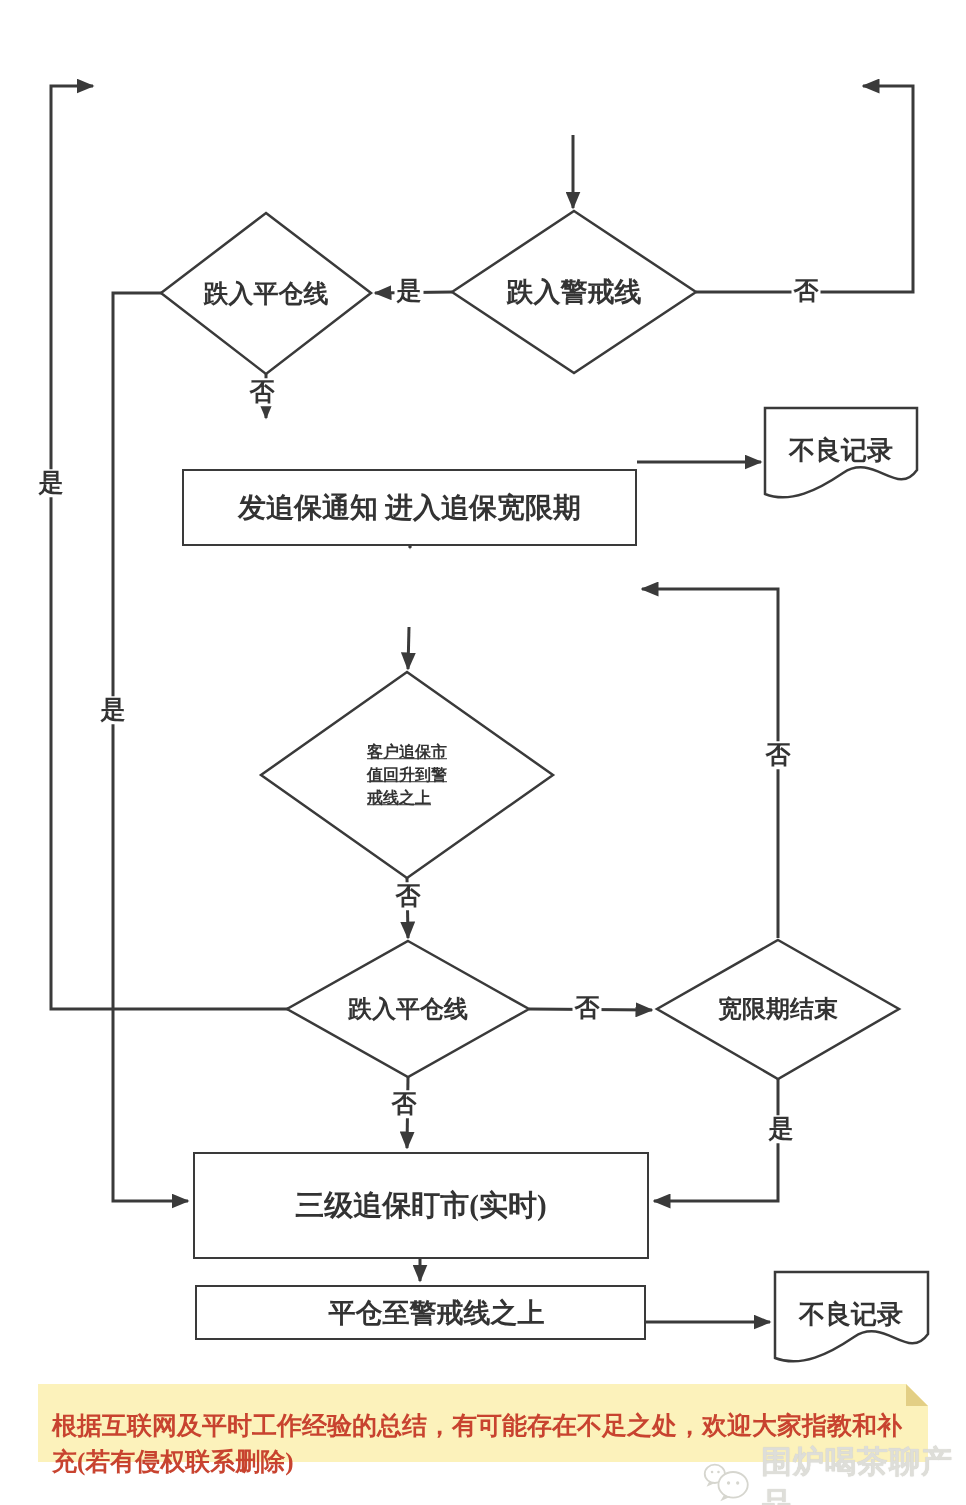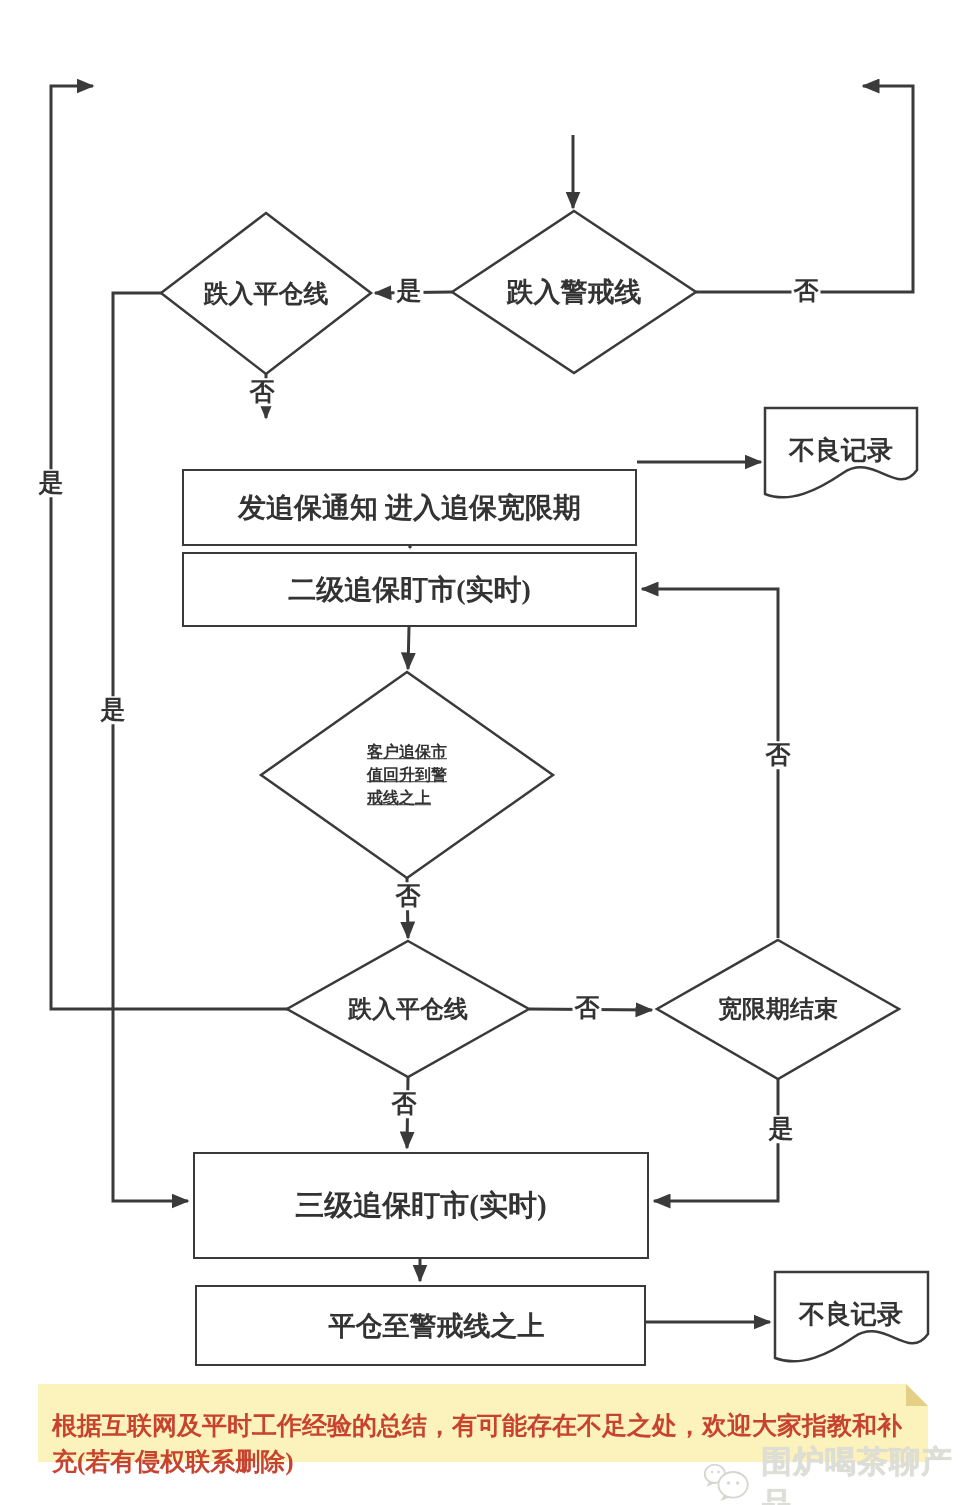--- a/index.html
+++ b/index.html
@@ -73,25 +73,24 @@
       <polygon points="408,941 529,1009 408,1077 287,1009"></polygon>
       <polygon points="778,940 899,1009 778,1079 657,1009"></polygon>
       <path d="M765,408 L917,408 L917,470 C897,498 874,452 843,473 C818,490 790,504 765,494 Z"></path>
       <path d="M775,1272 L928,1272 L928,1334 C908,1362 885,1316 854,1337 C829,1354 801,1368 775,1358 Z"></path>
     </g>
   </svg>
 
 
   <div class="node rect" style="left:182px;top:421px;width:455px;height:77px;font-size:28px;margin-top:48px;">发追保通知 进入追保宽限期</div>
 
-  <div class="node rect" style="left:182px;top:552px;width:455px;height:75px;font-size:28px;">二级追保盯市(实时)</div>
 
   <div class="node rect" style="left:193px;top:1152px;width:456px;height:107px;font-size:29px;">三级追保盯市(实时)</div>
 
-  <div class="node rect" style="left:195px;top:1285px;width:451px;height:81px;font-size:27px;padding-left:32px;">平仓至警戒线之上</div>
+  <div class="node rect" style="left:195px;top:1285px;width:451px;height:55px;font-size:27px;padding-left:32px;">平仓至警戒线之上</div>
 
   <div class="dlabel" style="left:574px;top:292px;font-size:27px;">跌入警戒线</div>
   <div class="dlabel" style="left:266px;top:293px;font-size:25px;">跌入平仓线</div>
   <div class="dlabel" style="left:407px;top:775px;font-size:16px;line-height:1.45;text-decoration:underline;">客户追保市
 值回升到警
 戒线之上</div>
   <div class="dlabel" style="left:408px;top:1009px;font-size:24px;">跌入平仓线</div>
   <div class="dlabel" style="left:778px;top:1009px;font-size:24px;">宽限期结束</div>
 
   <div class="doclabel" style="left:841px;top:450px;">不良记录</div>

